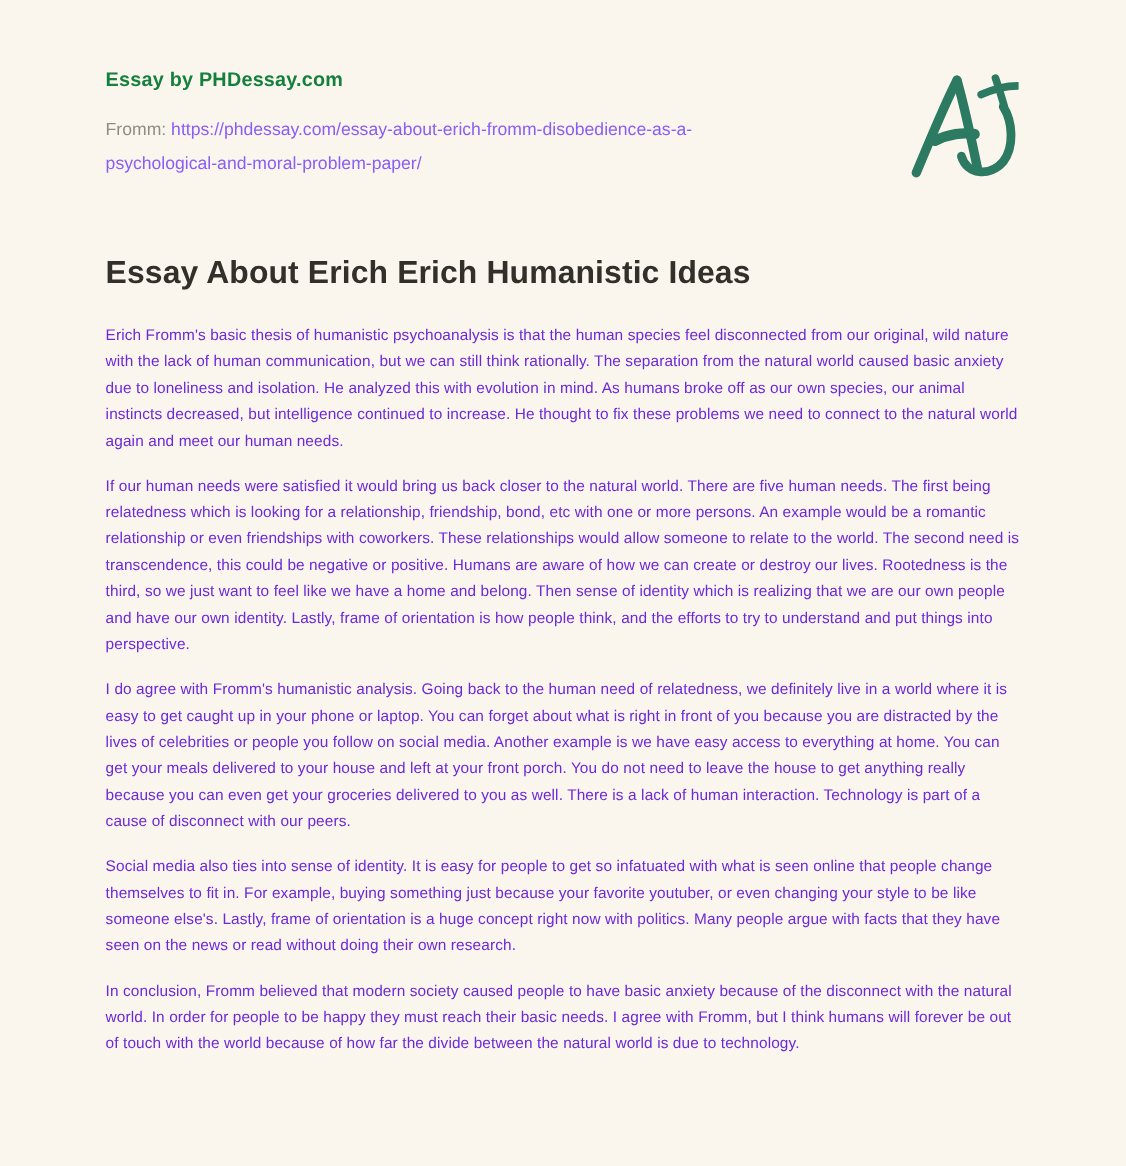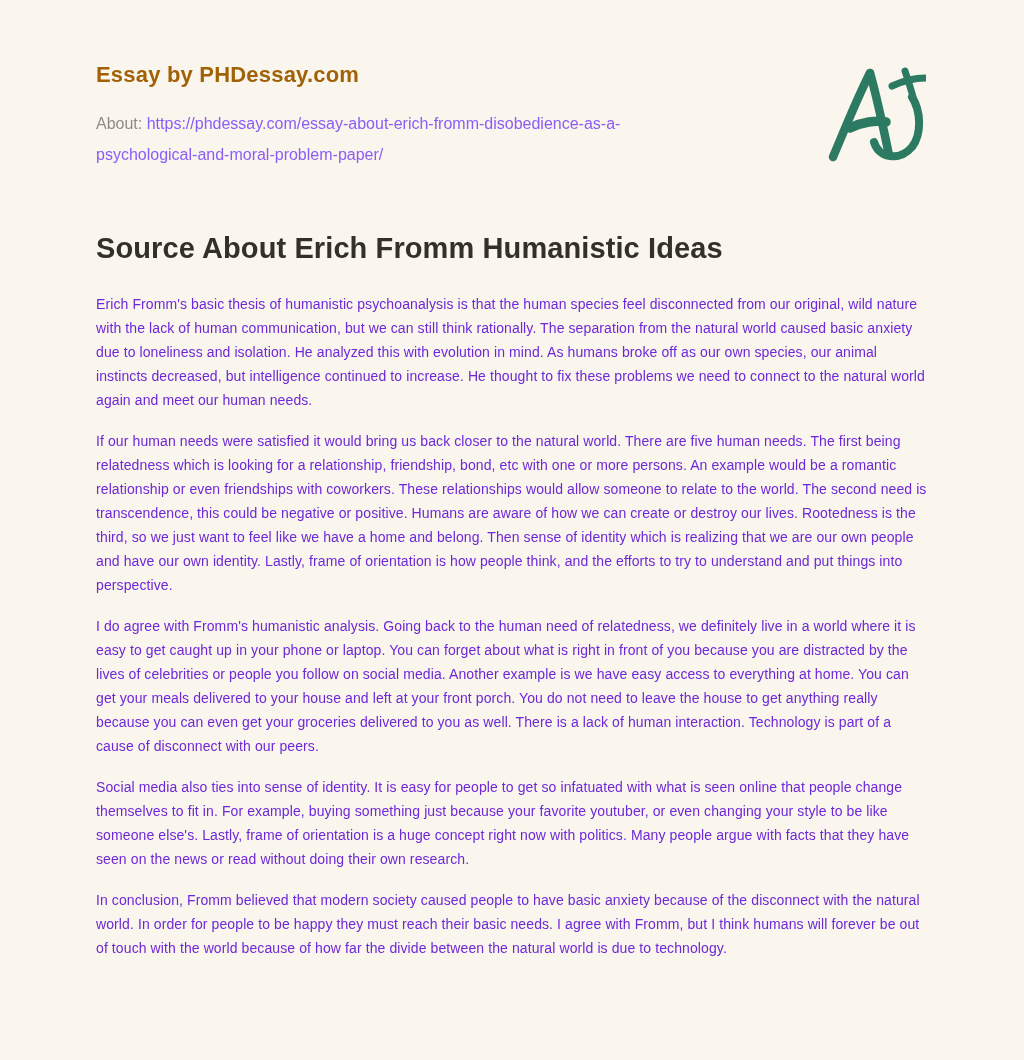--- a/index.html
+++ b/index.html
@@ -21,23 +21,23 @@
   }
   .header-row {
     display: flex;
     justify-content: space-between;
     align-items: flex-start;
   }
   .header-left {
     max-width: 640px;
   }
   .byline {
-    font-size: 22px;
+    font-size: 18px;
     font-weight: 700;
-    color: #a16207;
+    color: #15803d;
     margin: 0 0 20px 0;
     letter-spacing: 0.2px;
   }
   .source-line {
     font-size: 16px;
     line-height: 31px;
     color: #8F8C86;
     max-width: 568px;
     word-break: break-word;
   }
@@ -73,21 +73,21 @@
 </style>
 </head>
 <body>
 
 <div class="page">
 
   <div class="header-row">
     <div class="header-left">
       <div class="byline">Essay by PHDessay.com</div>
       <div class="source-line">
-        <span>About:</span>
+        <span>Fromm:</span>
         <a class="source-link">https://phdessay.com/essay-about-erich-fromm-disobedience-as-a-psychological-and-moral-problem-paper/</a>
       </div>
     </div>
 
     <div class="logo-wrap">
       <svg viewBox="0 0 100 100" fill="none" xmlns="http://www.w3.org/2000/svg">
 
         <g stroke="#2C7A62" stroke-linecap="round" stroke-linejoin="round" fill="none">
 
           <path d="M7,91 C20,60 33,28 44,7" stroke-width="8.5"></path>
@@ -99,21 +99,21 @@
           <path d="M86,31 C95,45 96,68 86,81 C74,95 53,93 48,76" stroke-width="8"></path>
 
           <path d="M79,5 C82,14 85,23 87,31" stroke-width="7"></path>
 
           <path d="M66,20 C77,15 89,12 99,12" stroke-width="7"></path>
         </g>
       </svg>
     </div>
   </div>
 
-  <h1 class="essay-title">Source About Erich Fromm Humanistic Ideas</h1>
+  <h1 class="essay-title">Essay About Erich Erich Humanistic Ideas</h1>
 
   <div class="essay-body">
     <p>Erich Fromm's basic thesis of humanistic psychoanalysis is that the human species feel disconnected from our original, wild nature with the lack of human communication, but we can still think rationally. The separation from the natural world caused basic anxiety due to loneliness and isolation. He analyzed this with evolution in mind. As humans broke off as our own species, our animal instincts decreased, but intelligence continued to increase. He thought to fix these problems we need to connect to the natural world again and meet our human needs.</p>
     <p>If our human needs were satisfied it would bring us back closer to the natural world. There are five human needs. The first being relatedness which is looking for a relationship, friendship, bond, etc with one or more persons. An example would be a romantic relationship or even friendships with coworkers. These relationships would allow someone to relate to the world. The second need is transcendence, this could be negative or positive. Humans are aware of how we can create or destroy our lives. Rootedness is the third, so we just want to feel like we have a home and belong. Then sense of identity which is realizing that we are our own people and have our own identity. Lastly, frame of orientation is how people think, and the efforts to try to understand and put things into perspective.</p>
     <p>I do agree with Fromm's humanistic analysis. Going back to the human need of relatedness, we definitely live in a world where it is easy to get caught up in your phone or laptop. You can forget about what is right in front of you because you are distracted by the lives of celebrities or people you follow on social media. Another example is we have easy access to everything at home. You can get your meals delivered to your house and left at your front porch. You do not need to leave the house to get anything really because you can even get your groceries delivered to you as well. There is a lack of human interaction. Technology is part of a cause of disconnect with our peers.</p>
     <p>Social media also ties into sense of identity. It is easy for people to get so infatuated with what is seen online that people change themselves to fit in. For example, buying something just because your favorite youtuber, or even changing your style to be like someone else's. Lastly, frame of orientation is a huge concept right now with politics. Many people argue with facts that they have seen on the news or read without doing their own research.</p>
     <p>In conclusion, Fromm believed that modern society caused people to have basic anxiety because of the disconnect with the natural world. In order for people to be happy they must reach their basic needs. I agree with Fromm, but I think humans will forever be out of touch with the world because of how far the divide between the natural world is due to technology.</p>
   </div>
 
 </div>

